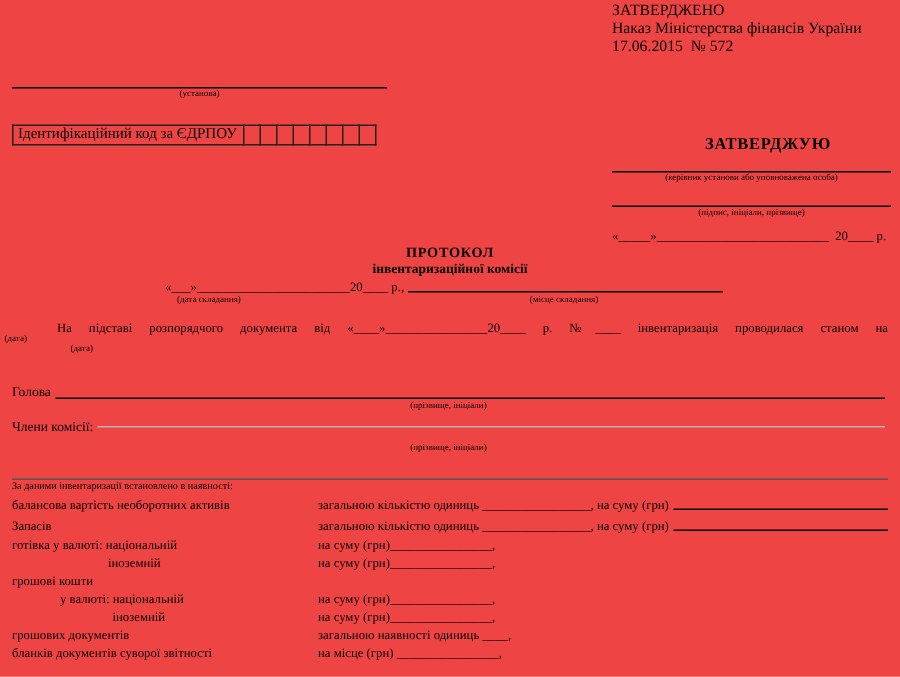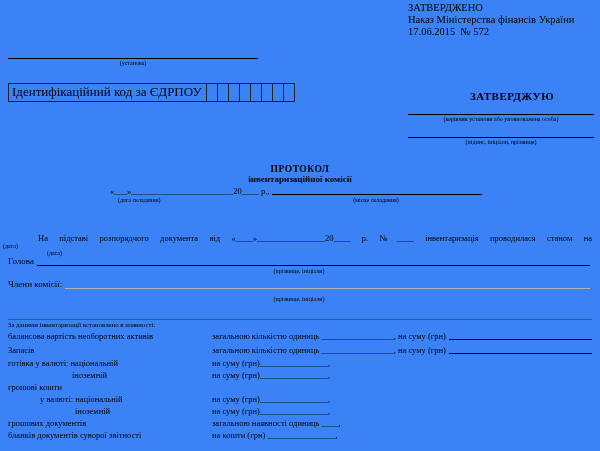--- a/index.html
+++ b/index.html
@@ -1,41 +1,41 @@
 <!DOCTYPE html>
 <html><head>
 <meta charset="utf-8">
 <style>
   * { box-sizing: border-box; margin: 0; padding: 0; }
   body { margin: 0; background: #ffffff; }
   .page {
     position: relative;
     width: 600px; height: 451px;
-    background: #3b82f6; color: #000;
+    background: #ef4444; color: #000;
     font-family: "Liberation Serif", "DejaVu Serif", serif;
     font-size: 8.5px;
     overflow: hidden;
   }
   .pre { white-space: pre; }
   .cap { font-size: 6px; line-height: 8px; color: #000; }
   .center { text-align: center; }
   .bold { font-weight: bold; }
 
   
   .stamp { position: absolute; left: 408px; top: 2px; font-size: 10.5px; line-height: 12px; }
 
   
   .inst { position: absolute; left: 8px; top: 50px; width: 250px; }
   .inst .uline { height: 9px; border-bottom: 1px solid #000; }
   .inst .cap { line-height: 9px; }
 
   
   table.edrpou { position: absolute; left: 8px; top: 83px; border-collapse: collapse; }
   table.edrpou td { border: 1px solid #222; }
-  td.edr-label { font-size: 13px; padding: 0 4px 1px 3px; height: 13px; margin-left: 34px; }
+  td.edr-label { font-size: 10px; padding: 0 4px 1px 3px; height: 13px; margin-left: 34px; }
   td.edr-cell { width: 11px; height: 13px; }
 
   
   .approve { position: absolute; left: 408px; top: 91px; width: 186px; }
   .approve-title { font-size: 11px; line-height: 11px; margin-left: 22px; letter-spacing: .5px; text-align: center; }
   .sig-space-1 { height: 13px; border-bottom: 1px solid #000; }
   .sig-space-2 { height: 15px; border-bottom: 1px solid #000; }
   .approve .cap { line-height: 8px; }
   .approve-date { margin-top: 6px; font-size: 8.5px; }
 
@@ -47,30 +47,30 @@
   
   .dateplace { position: absolute; left: 110px; top: 186px; width: 372px; }
   .flexrow { display: flex; align-items: flex-end; line-height: 10px; }
   .blank { border-bottom: 1px solid #000; flex: 1; margin-bottom: 1px; margin-left: 3px; }
   .dp-caps { display: flex; }
   .dp-cap1 { width: 160px; padding-left: 8px; }
   .dp-cap2 { flex: 1; text-align: center; }
 
   
   .basis { position: absolute; left: 8px; top: 213px; right: 8px; }
-  .basis .just { text-indent: 30px; text-align: justify; text-align-last: justify; line-height: 10px; margin-top: 20px; }
+  .basis .just { text-indent: 30px; text-align: justify; text-align-last: justify; line-height: 10px; }
   .basis .cap1 { margin-left: -5px; line-height: 7px; }
   .basis .l2 { line-height: 11px; }
   .basis .cap2 { margin-left: 39px; line-height: 7px; }
 
   
   .commission { position: absolute; left: 8px; top: 256px; right: 10px; }
   .commission .flexrow { line-height: 11px; font-size: 9px; }
   .commission .cap { line-height: 8px; }
-  .members-row { margin-top: 4px; }
+  .members-row { margin-top: 4px; align-items: center; }
   .members-cap { margin-top: 5px; }
   .blank.gray { border-bottom-color: #b3b3b3; }
 
   
   .inventory { position: absolute; left: 8px; top: 319px; right: 8px; }
   .inv-hr { border-top: 1px solid #555; height: 0; }
   .inv-intro { font-size: 6.8px; line-height: 10px; }
   .inv-row { display: flex; align-items: flex-end; line-height: 12px; }
   .inv-label { width: 204px; flex: none; }
   .inv-text { white-space: pre; }
@@ -112,20 +112,21 @@
     </tr>
   </tbody>
     </table>
 
   <div class="approve">
     <div class="approve-title bold">ЗАТВЕРДЖУЮ</div>
     <div class="sig-space-1"></div>
     <div class="cap center">(керівник установи або уповноважена особа)</div>
     <div class="sig-space-2"></div>
     <div class="cap center">(підпис, ініціали, прізвище)</div>
+    <div class="approve-date pre">«_____»___________________________  20____ р.</div>
   </div>
 
   <div class="doc-title">
     <div class="t1">ПРОТОКОЛ</div>
     <div class="t2">інвентаризаційної комісії</div>
   </div>
 
   <div class="dateplace">
     <div class="flexrow">
       <span class="pre">«___»________________________20____ р.,</span>
@@ -197,17 +198,17 @@
       <span class="inv-text">на суму (грн)________________,</span>
     </div>
 
     <div class="inv-row">
       <span class="inv-label">грошових документів</span>
       <span class="inv-text">загальною наявності одиниць ____,</span>
     </div>
 
     <div class="inv-row">
       <span class="inv-label">бланків документів суворої звітності</span>
-      <span class="inv-text">на кошти (грн) ________________,</span>
+      <span class="inv-text">на місце (грн) ________________,</span>
     </div>
   </div>
 
 </div>
 
 </body></html>

